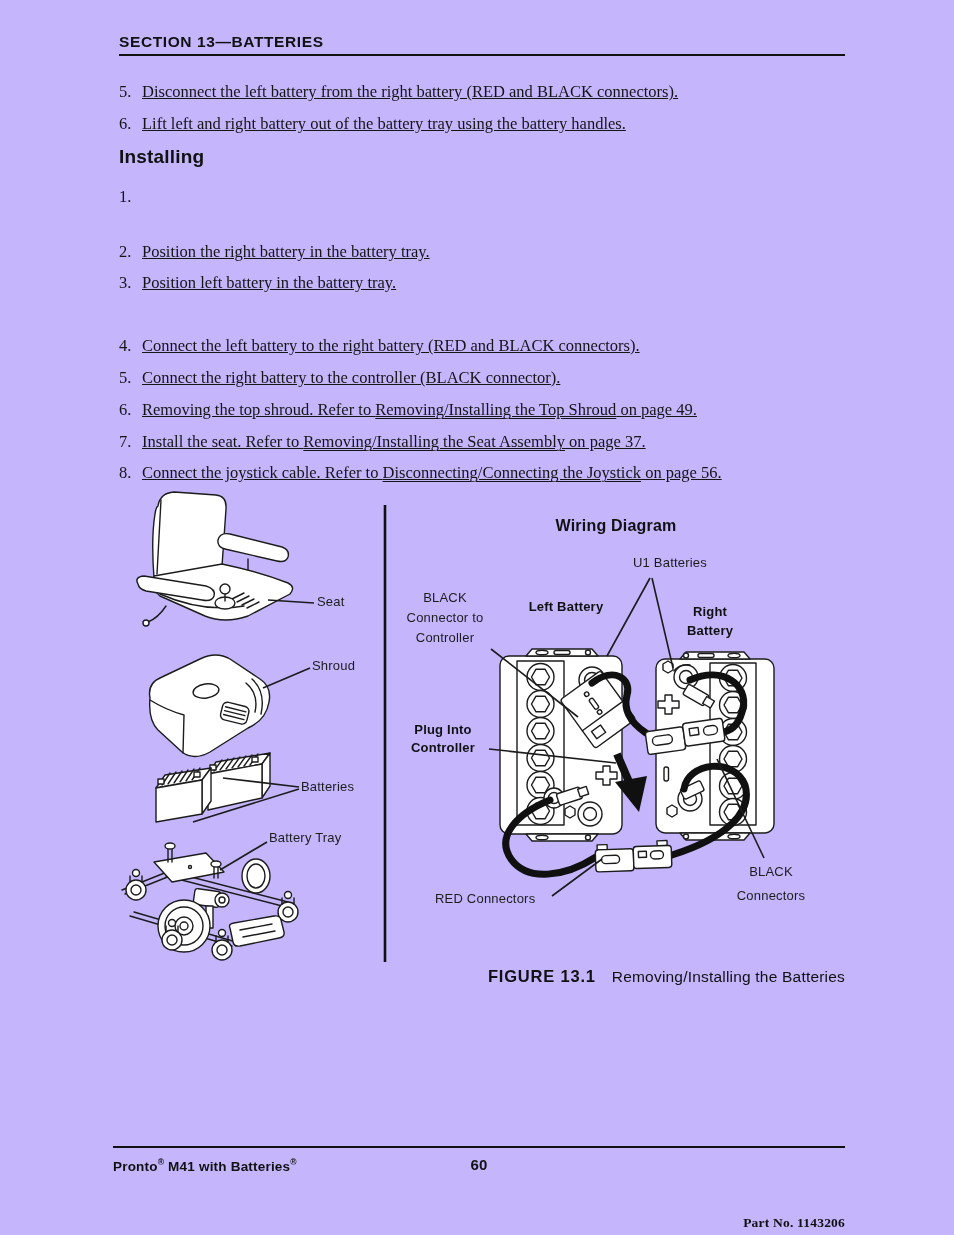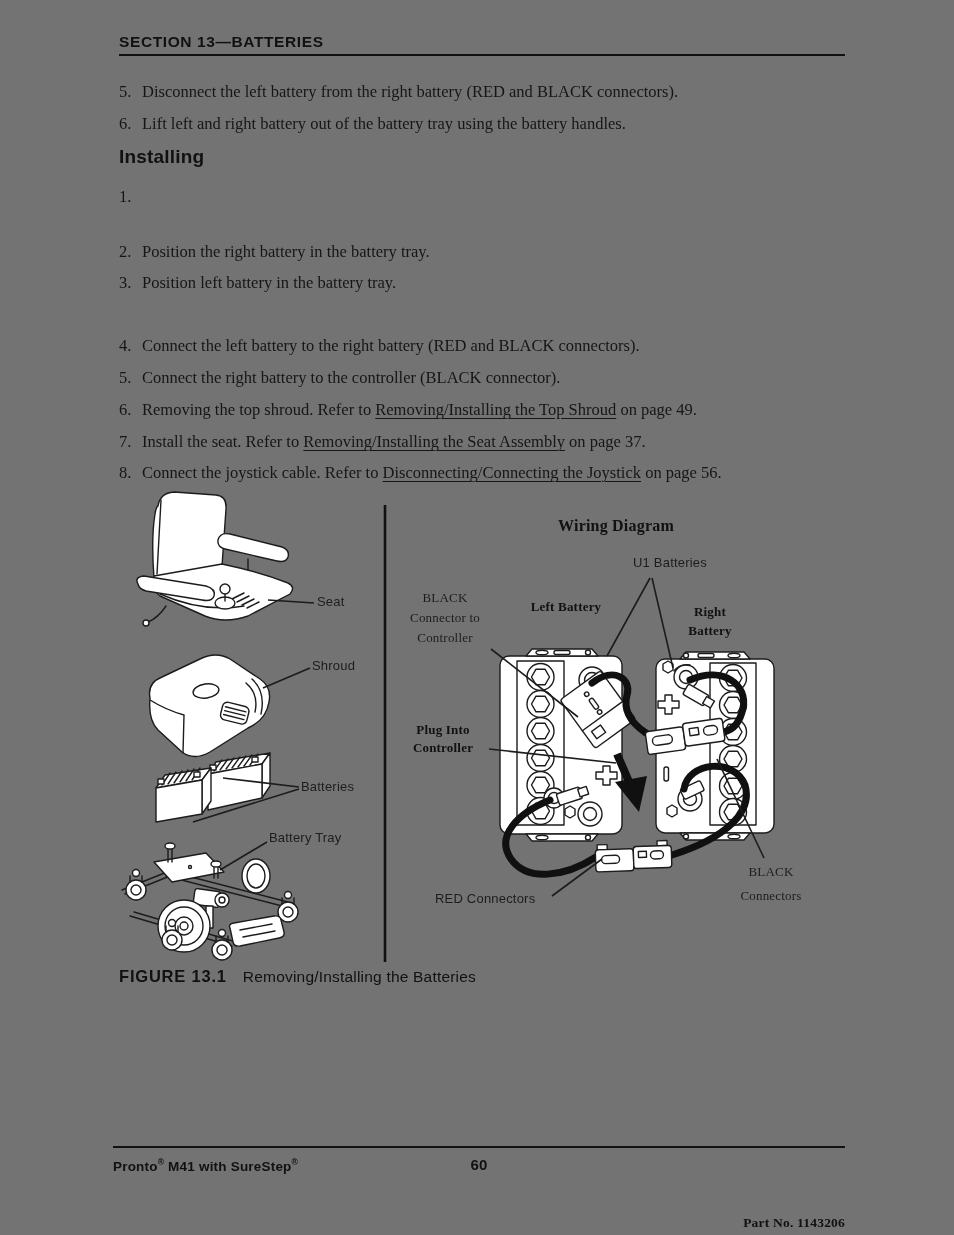--- a/index.html
+++ b/index.html
@@ -1,55 +1,55 @@
 <!DOCTYPE html>
 <html><head>
 <meta charset="utf-8">
 <style>
   * { box-sizing: border-box; margin: 0; padding: 0; }
   html,body { background:#fff; }
   .page {
-    position: relative; width: 954px; height: 1235px; background: #737373;
+    position: relative; width: 954px; height: 1235px; background: #c4b5fd;
     font-family: "Liberation Serif", serif; color: #161616; overflow: hidden;
   }
   .abs { position: absolute; }
 
   .section-title {
     left: 119px; top: 33px; font-family: "Liberation Sans", sans-serif;
     font-weight: bold; font-size: 15.5px; letter-spacing: .6px; color:#111;
   }
   .head-rule { left: 119px; top: 54px; width: 726px; height: 2.4px; background: #111; }
 
   .step { left: 119px; width: 732px; font-size: 16.5px; line-height: 23px; display: flex; }
   .step .num { flex: 0 0 23px; }
-  .step .txt { flex: 1 1 auto; }
+  .step .txt { flex: 1 1 auto; text-decoration: underline; }
   .line { display: block; }
   .heading {
     left: 119px; top: 146px; font-family: "Liberation Sans", sans-serif;
     font-weight: bold; font-size: 19px; color:#111; letter-spacing:.2px;
   }
   .note { left: 119px; top: 303px; font-size: 16.5px; font-style: italic; width: 740px; }
   a.xref { color: inherit; text-decoration: underline; text-decoration-thickness: 1.4px; text-underline-offset: 2.5px; cursor: pointer; }
 
   .figure { left: 100px; top: 486px; width: 760px; height: 482px; }
   .figure svg { position: absolute; left: 0; top: 0; }
   .fl {
     position: absolute; font-family: "Liberation Sans", sans-serif;
     font-size: 13px; color: #1d1d1d; white-space: nowrap; letter-spacing: .2px;
   }
   .fl.b { font-weight: bold; color:#111; }
-  .fl.wrap { white-space: normal; text-align: center; font-family: Liberation Serif, serif; }
+  .fl.wrap { white-space: normal; text-align: center; }
 
   .ln  { stroke:#1c1c1c; stroke-width:1.4; fill:none; stroke-linecap:round; stroke-linejoin:round; }
   .shp { stroke:#1c1c1c; stroke-width:1.4; fill:#fff; stroke-linejoin:round; }
   .cable { stroke:#101010; stroke-width:7; fill:none; stroke-linecap:round; }
   .lead { stroke:#1c1c1c; stroke-width:1.6; fill:none; }
   .solid { fill:#101010; stroke:none; }
 
-  .caption { left: 119px; top: 967px; width: 726px; text-align: left; font-family: "Liberation Sans", sans-serif; color:#111; }
+  .caption { left: 119px; top: 967px; width: 726px; text-align: right; font-family: "Liberation Sans", sans-serif; color:#111; }
   .caption .cb { font-weight: bold; font-size: 16.5px; letter-spacing: .8px; }
   .caption .ct { font-size: 15.5px; margin-left: 16px; letter-spacing: .2px; }
 
   .foot-rule { left: 113px; top: 1146px; width: 732px; height: 1.6px; background: #111; }
   .footer {
     font-family: "Liberation Sans", sans-serif; font-weight: bold;
     font-size: 13.5px; color:#111; letter-spacing:.2px;
   }
   .footer sup { font-size: 8.5px; vertical-align: super; }
   .f-left { left: 113px; top: 1157px; }
@@ -333,17 +333,17 @@
     <div class="fl b wrap" style="left:299px; top:235px; width:88px; line-height:18px">Plug Into Controller</div>
     <div class="fl" style="left:335px; top:405px">RED Connectors</div>
     <div class="fl wrap" style="left:624px; top:374px; width:94px; line-height:24px">BLACK Connectors</div>
   </div>
 
   <div class="abs caption">
     <span class="cb">FIGURE 13.1</span><span class="ct">Removing/Installing the Batteries</span>
   </div>
 
   <div class="abs foot-rule"></div>
-  <div class="abs footer f-left"><span>Pronto</span><sup>®</sup><span> M41 with SureStep</span><sup>®</sup></div>
+  <div class="abs footer f-left"><span>Pronto</span><sup>®</sup><span> M41 with Batteries</span><sup>®</sup></div>
   <div class="abs footer f-center">60</div>
   <div class="abs footer f-right">Part No. 1143206</div>
 
 </div>
 
 </body></html>

